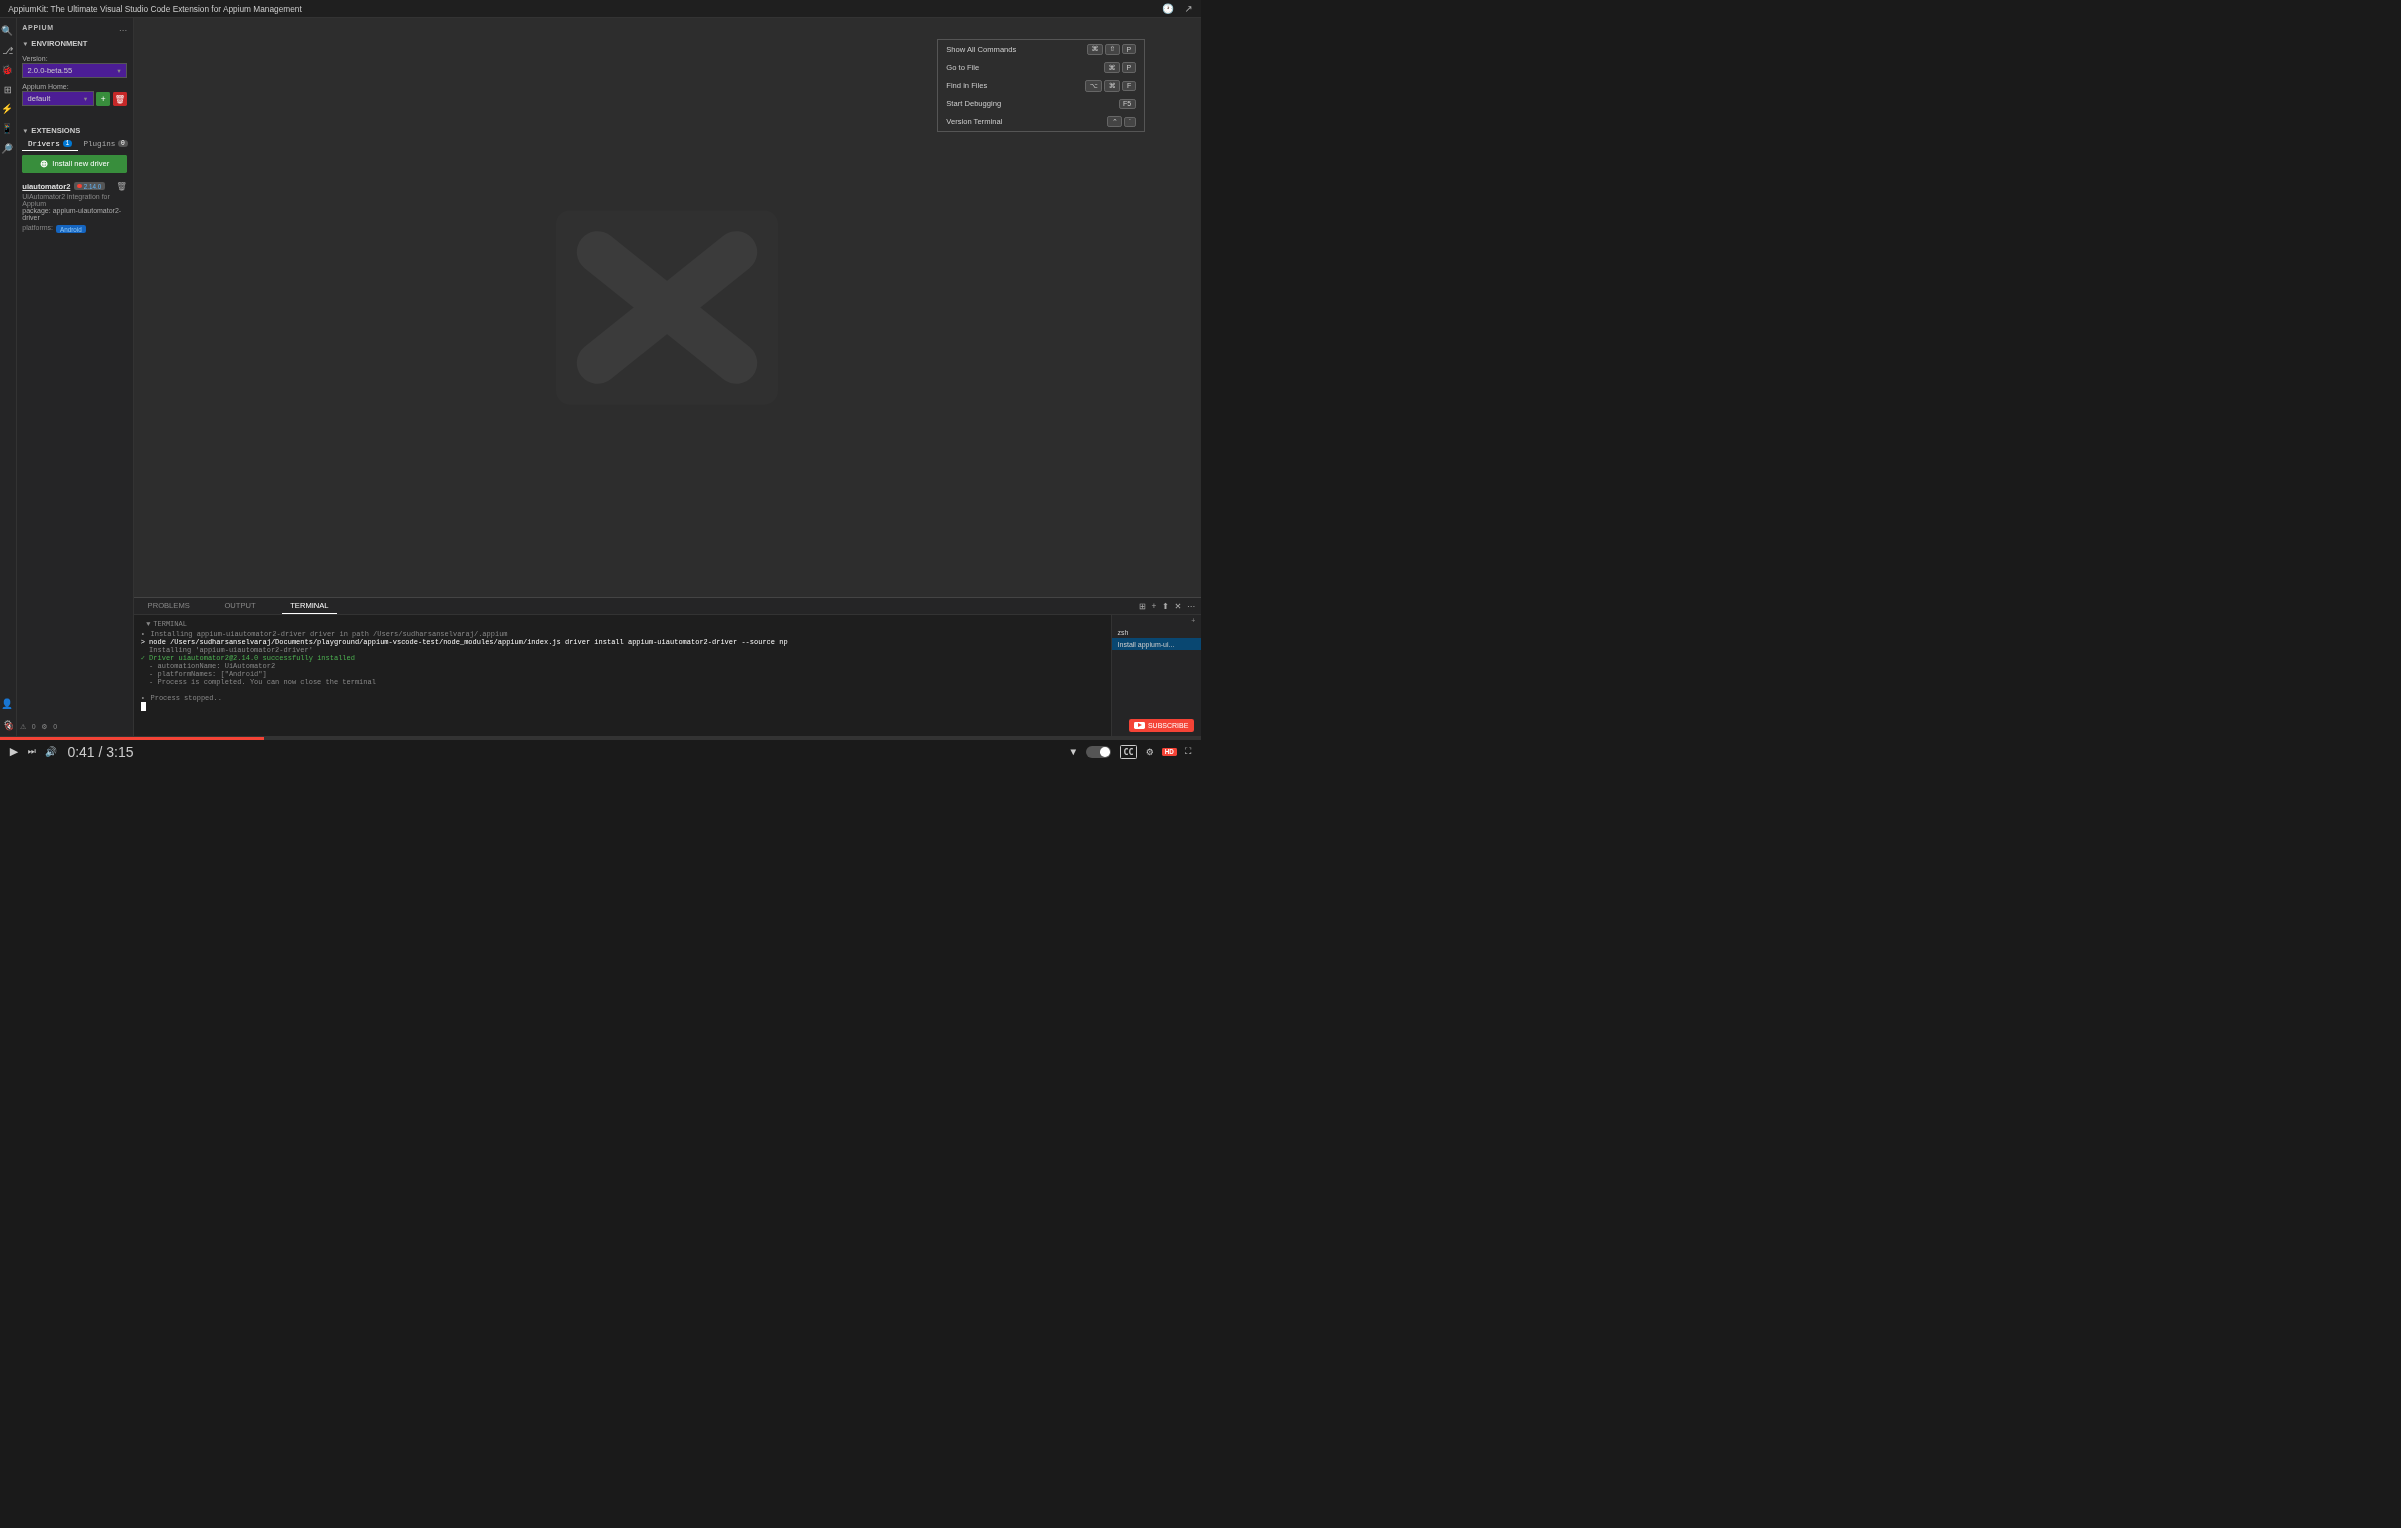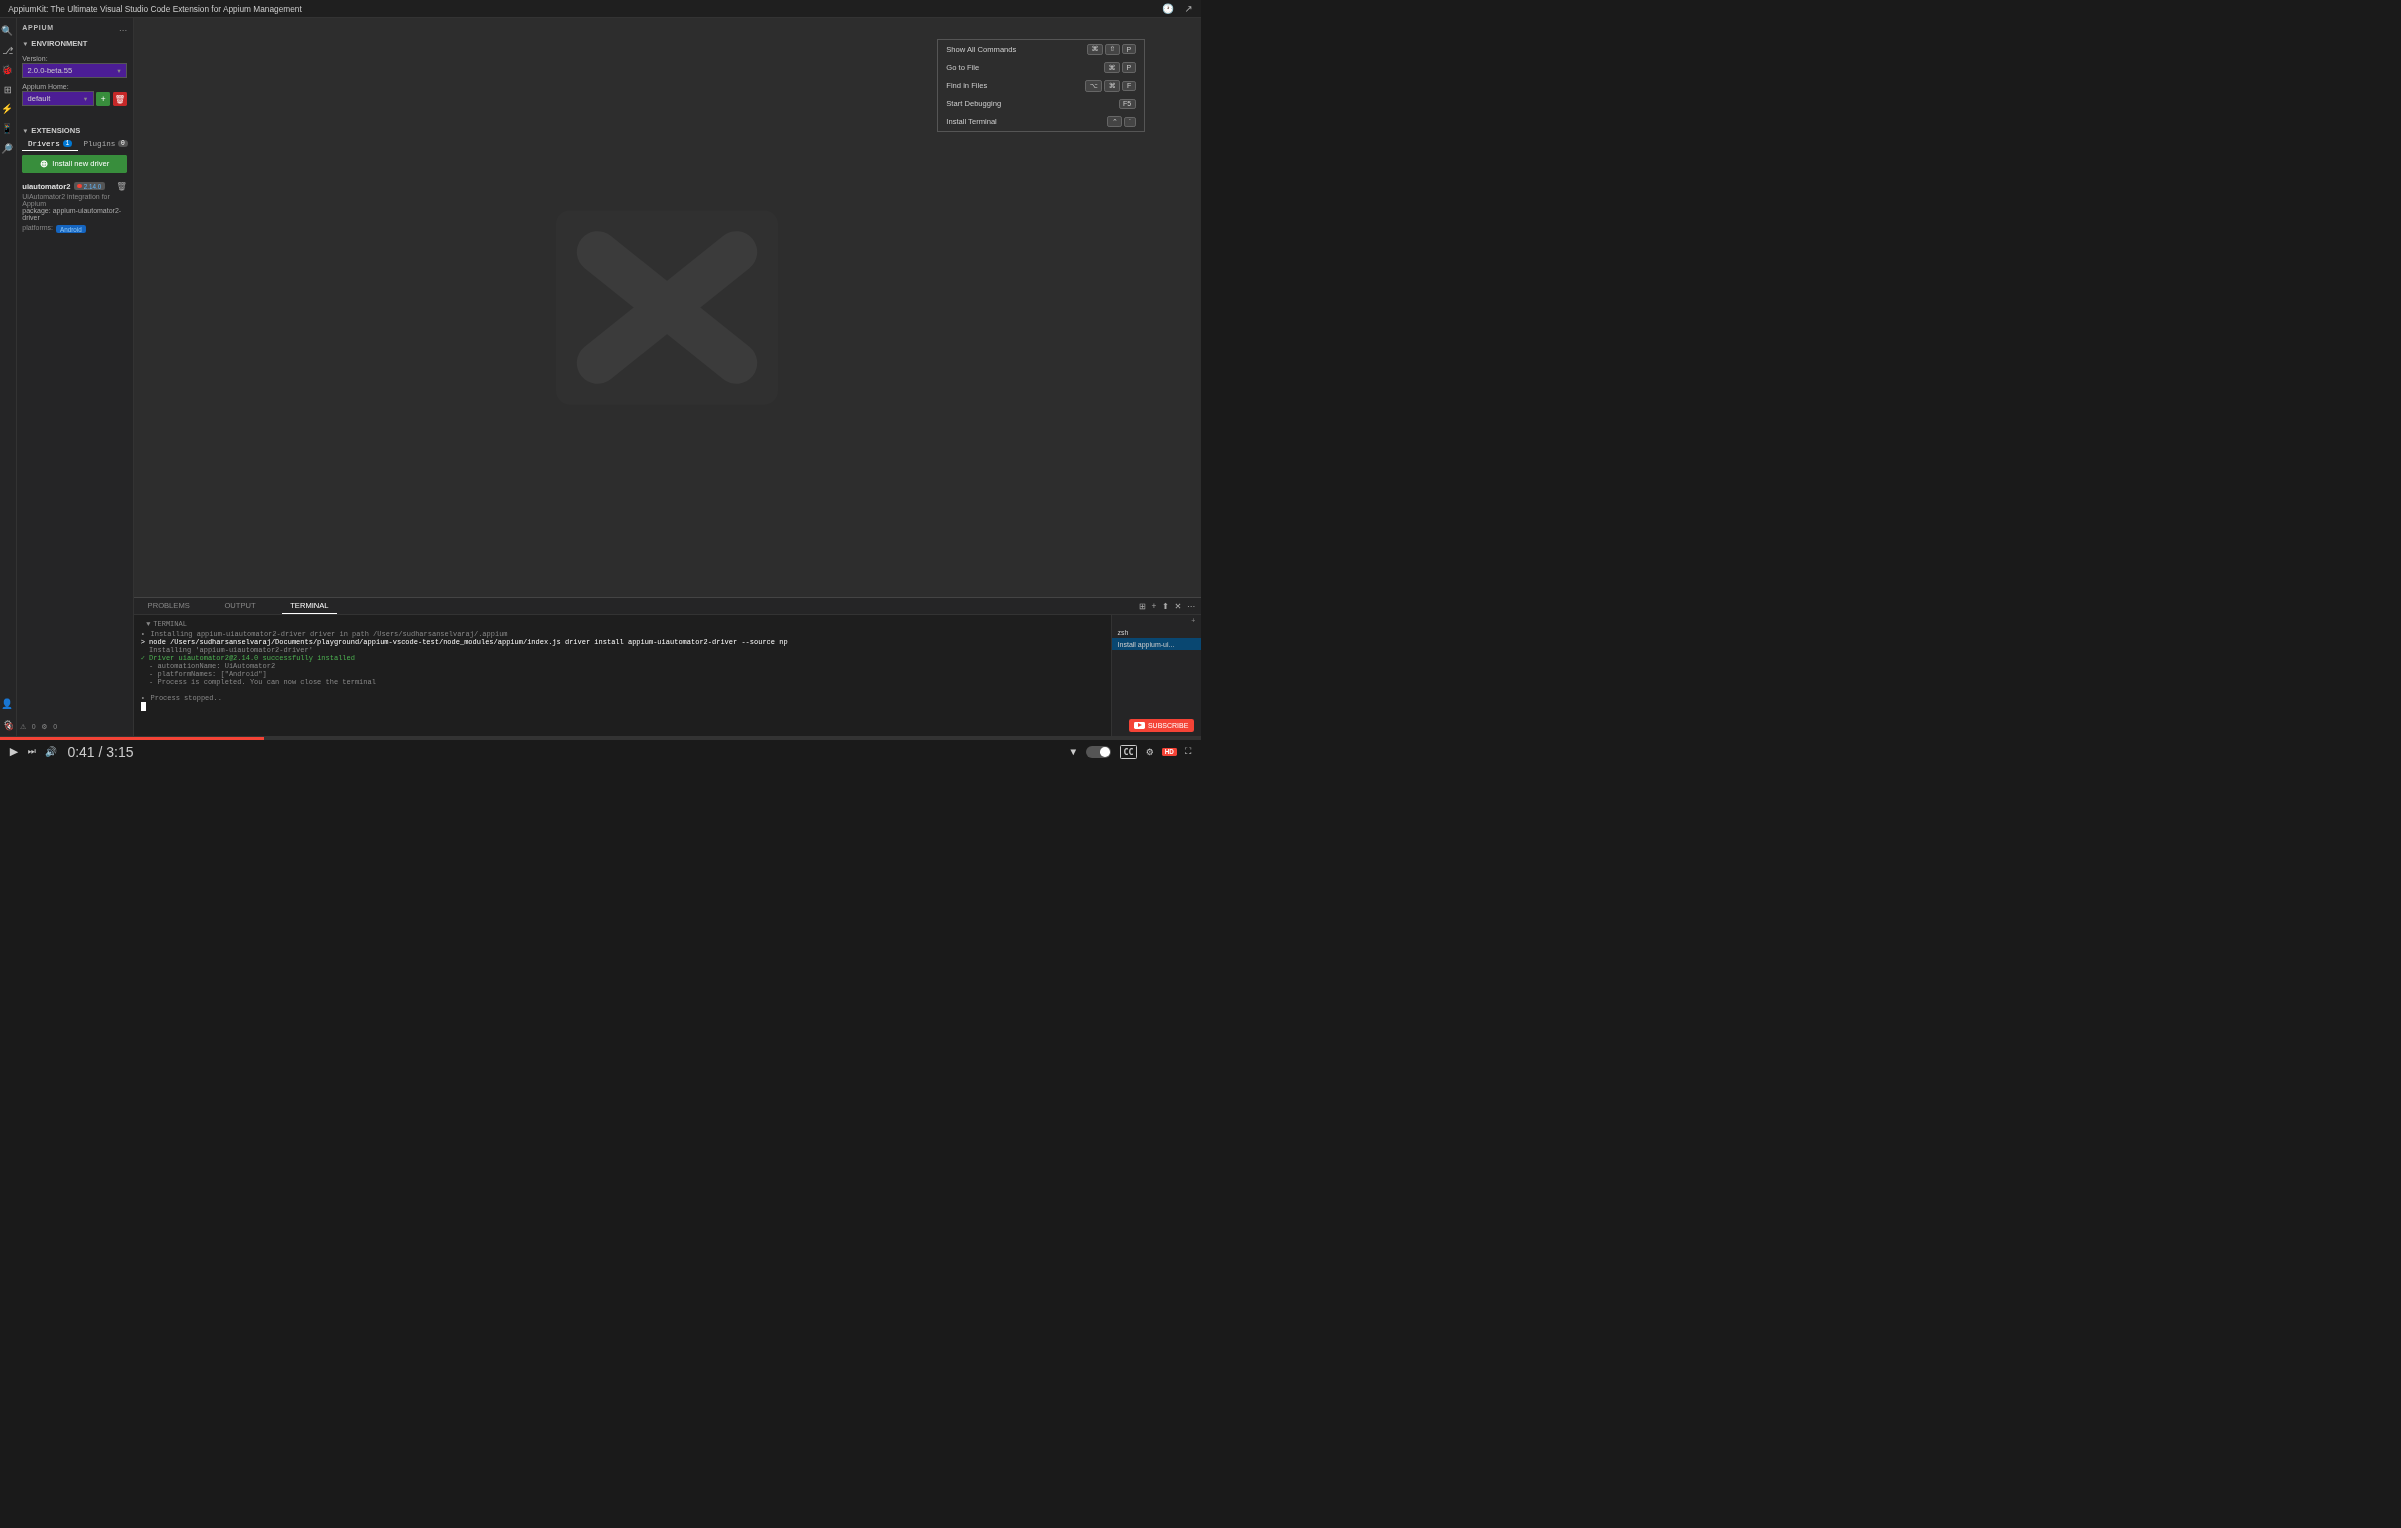--- a/index.html
+++ b/index.html
@@ -215,20 +215,21 @@
     .driver-name-row {
       display: flex;
       align-items: center;
       gap: 4.2px;
       justify-content: space-between;
     }
     .driver-name {
       color: #e0e0e0;
       font-size: 7.6px;
       font-weight: 600;
+      text-decoration: underline;
     }
     .driver-version-badge {
       background: #555;
       color: #ccc;
       font-size: 6.3px;
       padding: 0.7px 3.5px;
       border-radius: 2.1px;
       display: flex;
       align-items: center;
       gap: 2.1px;
@@ -707,21 +708,21 @@
             <span class="key-badge">F</span>
           </div>
         </div>
         <div class="cmd-item">
           <span>Start Debugging</span>
           <div class="cmd-keys">
             <span class="key-badge">F5</span>
           </div>
         </div>
         <div class="cmd-item">
-          <span>Install Terminal</span>
+          <span>Version Terminal</span>
           <div class="cmd-keys">
             <span class="key-badge">⌃</span>
             <span class="key-badge">`</span>
           </div>
         </div>
       </div>
     </div>
 
     <div class="terminal-panel">
 

